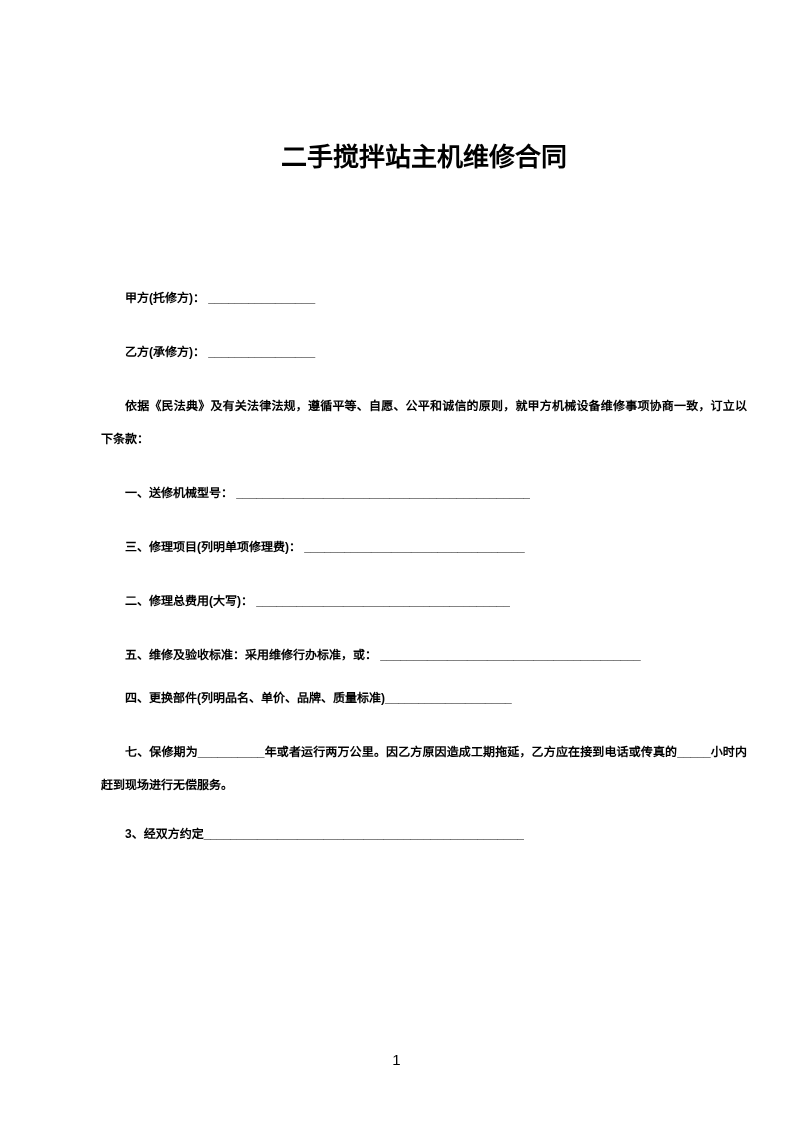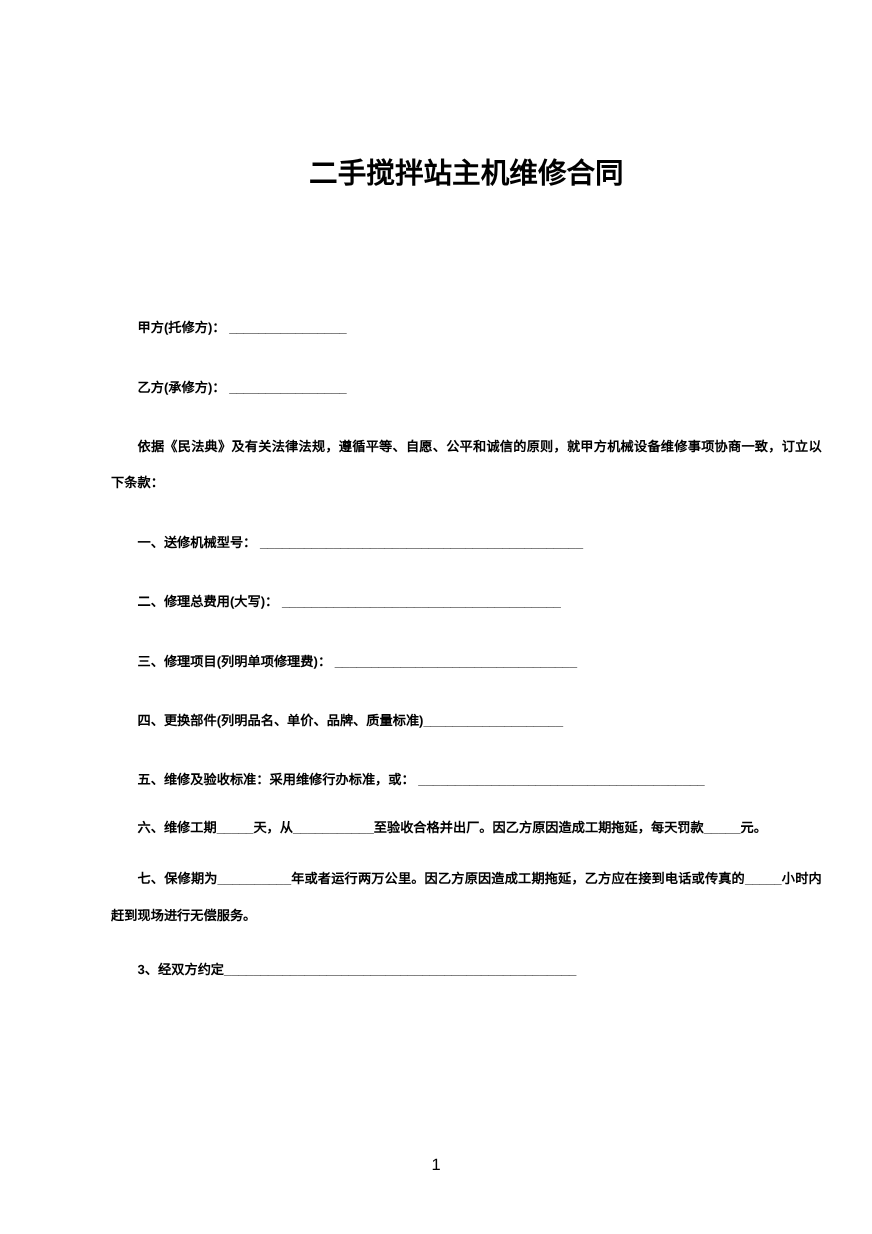--- a/index.html
+++ b/index.html
@@ -59,29 +59,28 @@
   <h1 class="doc-title">二手搅拌站主机维修合同</h1>
 
   <p class="para">甲方(托修方)： ________________</p>
 
   <p class="para">乙方(承修方)： ________________</p>
 
   <p class="para">依据《民法典》及有关法律法规，遵循平等、自愿、公平和诚信的原则，就甲方机械设备维修事项协商一致，订立以下条款：</p>
 
   <p class="para">一、送修机械型号： ____________________________________________</p>
 
+  <p class="para">三、修理项目(列明单项修理费)： _________________________________</p>
+
   <p class="para">二、修理总费用(大写)： ______________________________________</p>
 
-  <p class="para">三、修理项目(列明单项修理费)： _________________________________</p>
+  <p class="para mb10">五、维修及验收标准：采用维修行办标准，或： _______________________________________</p>
 
   <p class="para">四、更换部件(列明品名、单价、品牌、质量标准)___________________</p>
 
-  <p class="para mb10">五、维修及验收标准：采用维修行办标准，或： _______________________________________</p>
-
-  <p class="para mb14">六、维修工期_____天，从___________至验收合格并出厂。因乙方原因造成工期拖延，每天罚款_____元。</p>
 
   <p class="para mb16">七、保修期为__________年或者运行两万公里。因乙方原因造成工期拖延，乙方应在接到电话或传真的_____小时内赶到现场进行无偿服务。</p>
 
 
   <p class="para">3、经双方约定________________________________________________</p>
 
   <div class="page-footer">1</div>
 
 </div>
 

